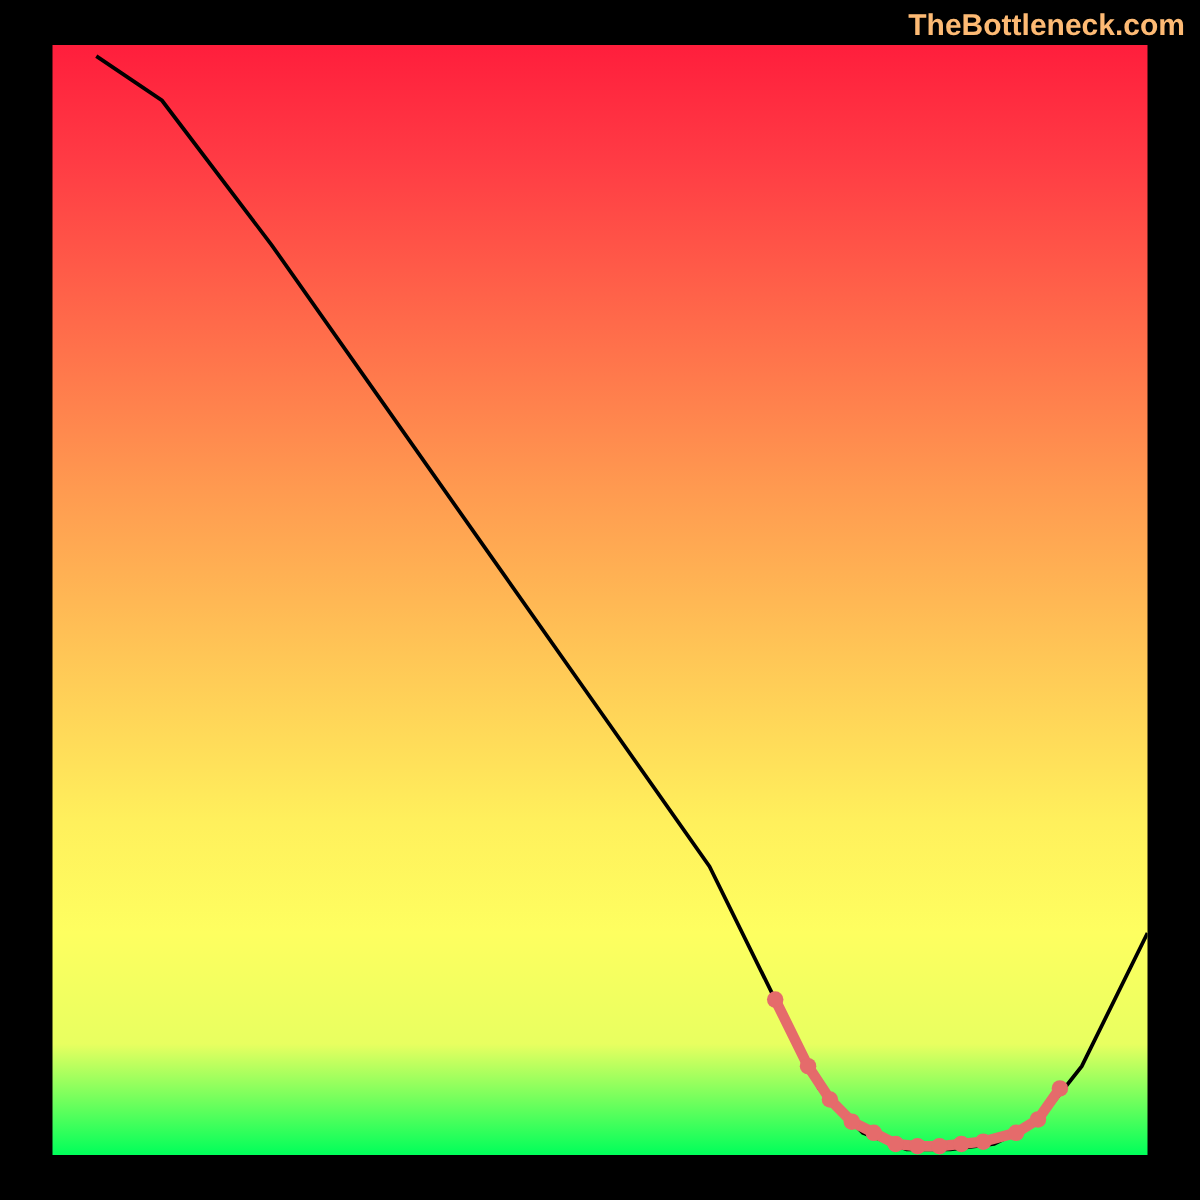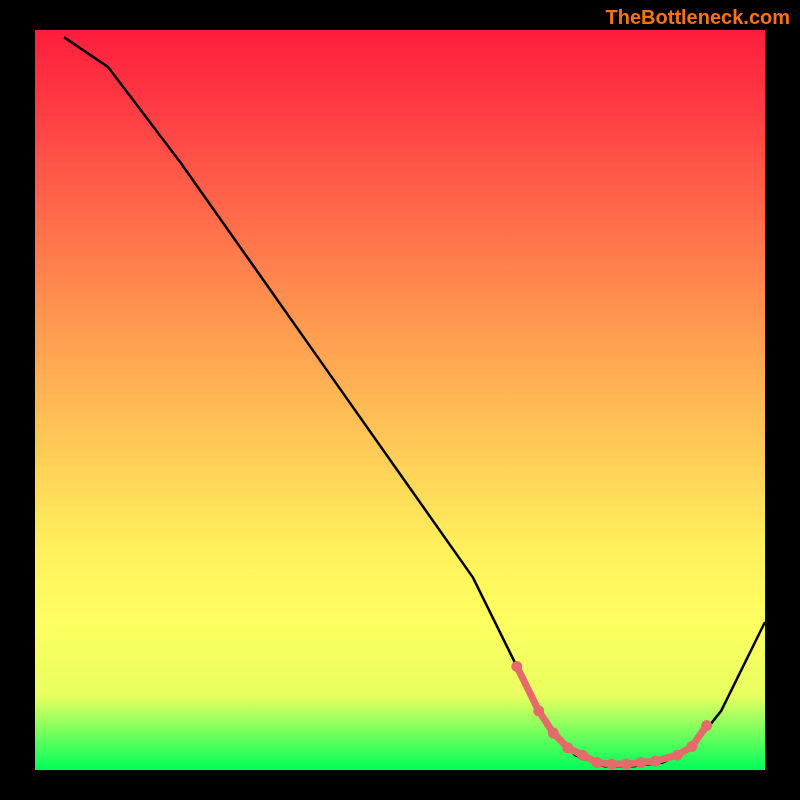--- a/index.html
+++ b/index.html
@@ -7,21 +7,21 @@
     width: 800px;
     height: 800px;
     background: #000;
     position: relative;
     font-family: Arial, sans-serif;
   }
   .watermark {
     position: absolute;
     top: 6px;
     right: 10px;
-    color: #f97316;
+    color: #fdba74;
     font-size: 20px;
     font-weight: bold;
     z-index: 10;
   }
   .plot {
     position: absolute;
     left: 35px;
     top: 30px;
     width: 730px;
     height: 740px;

